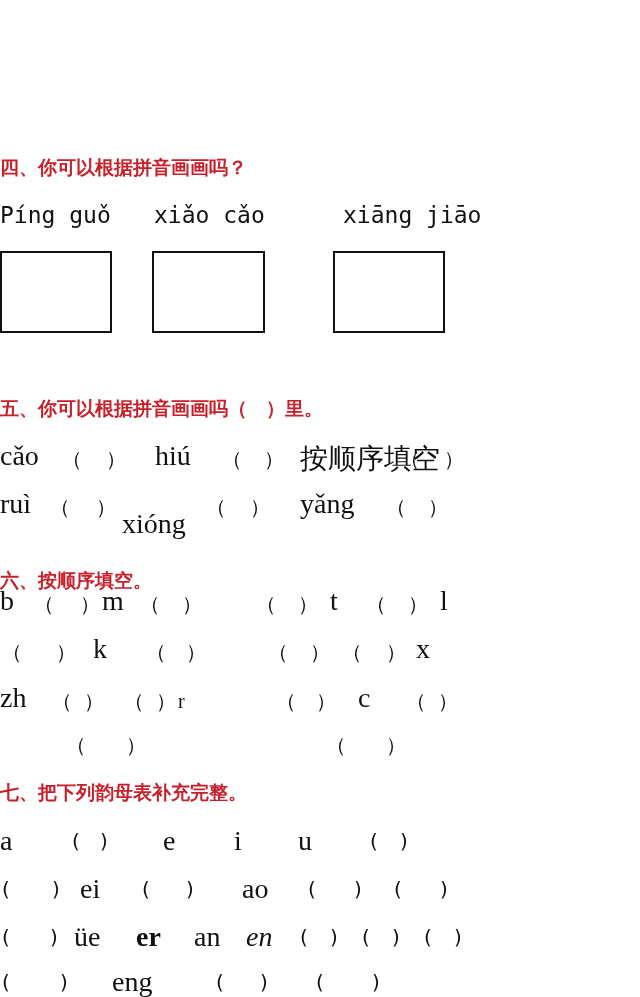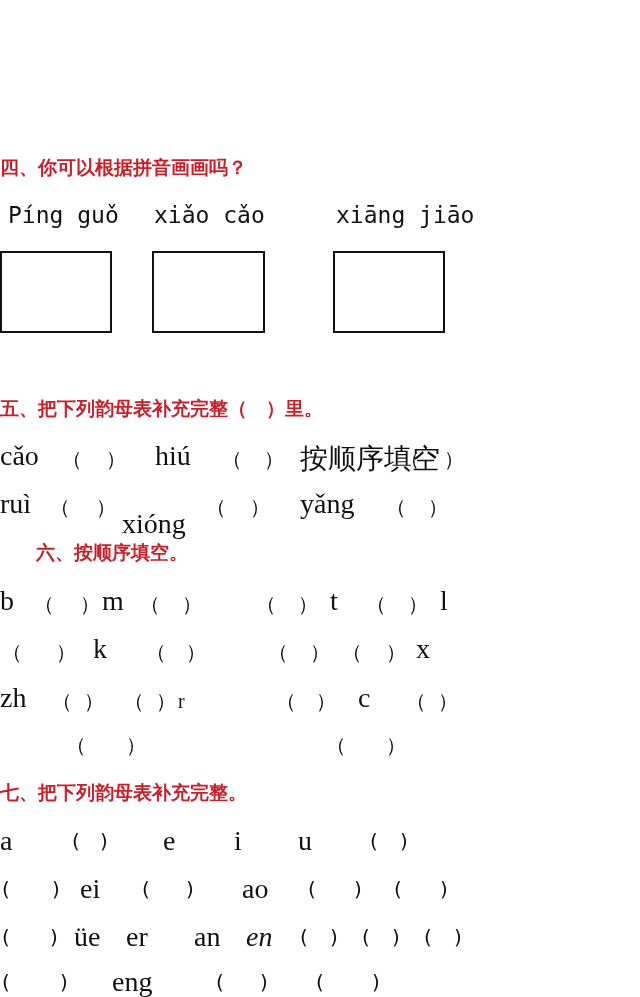--- a/index.html
+++ b/index.html
@@ -24,29 +24,29 @@
     .box {
       position: absolute; top: 251px; height: 82px;
       border: 2px solid #111; box-sizing: border-box;
     }
   </style>
 </head>
 <body>
 
 <div class="heading" style="top:155px;">四、你可以根据拼音画画吗？</div>
 <div class="line mono" style="top:202px; height:30px;">
-  <span class="tok" style="left:8px;">Píng guǒ</span>
+  <span class="tok" style="left:0;">Píng guǒ</span>
   <span class="tok" style="left:154px;">xiǎo cǎo</span>
-  <span class="tok" style="left:336px;">xiāng jiāo</span>
+  <span class="tok" style="left:343px;">xiāng jiāo</span>
 </div>
 <div class="box" style="left:0; width:112px;"></div>
 <div class="box" style="left:152px; width:113px;"></div>
 <div class="box" style="left:333px; width:112px;"></div>
 
-<div class="heading" style="top:396px;">五、把下列韵母表补充完整（　）里。</div>
+<div class="heading" style="top:396px;">五、你可以根据拼音画画吗（　）里。</div>
 <div class="line" style="top:440px; height:34px;">
   <span class="tok" style="left:0;">cǎo</span>
   <span class="tok paren" style="left:62px; top:6px;">（</span>
   <span class="tok paren" style="left:106px; top:6px;">）</span>
   <span class="tok" style="left:155px;">hiú</span>
   <span class="tok paren" style="left:222px; top:6px;">（</span>
   <span class="tok paren" style="left:264px; top:6px;">）</span>
   <span class="tok" style="left:300px;">按顺序填空</span>
   <span class="tok paren" style="left:400px; top:6px;">（</span>
   <span class="tok paren" style="left:444px; top:6px;">）</span>
@@ -56,21 +56,21 @@
   <span class="tok paren" style="left:50px; top:6px;">（</span>
   <span class="tok paren" style="left:96px; top:6px;">）</span>
   <span class="tok" style="left:122px;margin-top:20px;">xióng</span>
   <span class="tok paren" style="left:206px; top:6px;">（</span>
   <span class="tok paren" style="left:250px; top:6px;">）</span>
   <span class="tok" style="left:300px;">yǎng</span>
   <span class="tok paren" style="left:386px; top:6px;">（</span>
   <span class="tok paren" style="left:428px; top:6px;">）</span>
 </div>
 
-<div class="heading" style="top:540px;padding-left:36px;">六、按顺序填空。</div>
+<div class="heading" style="top:568px;">六、按顺序填空。</div>
 <div class="line" style="top:585px; height:34px;">
   <span class="tok" style="left:0;">b</span>
   <span class="tok paren" style="left:34px; top:6px;">（</span>
   <span class="tok paren" style="left:80px; top:6px;">）</span>
   <span class="tok" style="left:102px;">m</span>
   <span class="tok paren" style="left:140px; top:6px;">（</span>
   <span class="tok paren" style="left:182px; top:6px;">）</span>
   <span class="tok paren" style="left:256px; top:6px;">（</span>
   <span class="tok paren" style="left:298px; top:6px;">）</span>
   <span class="tok" style="left:330px;">t</span>
@@ -130,21 +130,21 @@
   <span class="tok" style="left:242px;">ao</span>
   <span class="tok paren" style="left:308px; top:4px;">(</span>
   <span class="tok paren" style="left:354px; top:4px;">)</span>
   <span class="tok paren" style="left:394px; top:4px;">(</span>
   <span class="tok paren" style="left:440px; top:4px;">)</span>
 </div>
 <div class="line" style="top:921px; height:34px;">
   <span class="tok paren" style="left:2px; top:4px;">(</span>
   <span class="tok paren" style="left:50px; top:4px;">)</span>
   <span class="tok" style="left:74px;">üe</span>
-  <span class="tok" style="left:126px;">er</span>
+  <span class="tok" style="left:136px;font-weight:bold;">er</span>
   <span class="tok" style="left:194px;">an</span>
   <span class="tok" style="left:246px;font-style:italic;">en</span>
   <span class="tok paren" style="left:300px; top:4px;">(</span>
   <span class="tok paren" style="left:330px; top:4px;">)</span>
   <span class="tok paren" style="left:362px; top:4px;">(</span>
   <span class="tok paren" style="left:392px; top:4px;">)</span>
   <span class="tok paren" style="left:424px; top:4px;">(</span>
   <span class="tok paren" style="left:454px; top:4px;">)</span>
 </div>
 <div class="line" style="top:966px; height:34px;">

